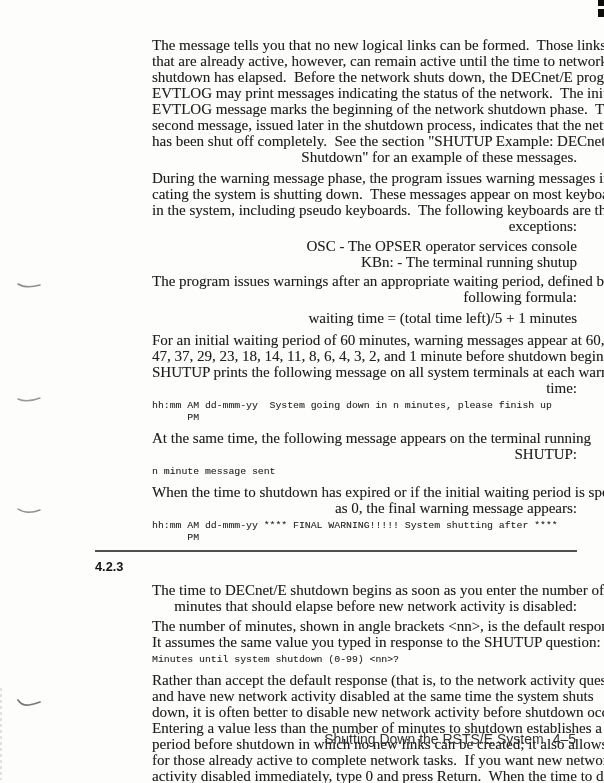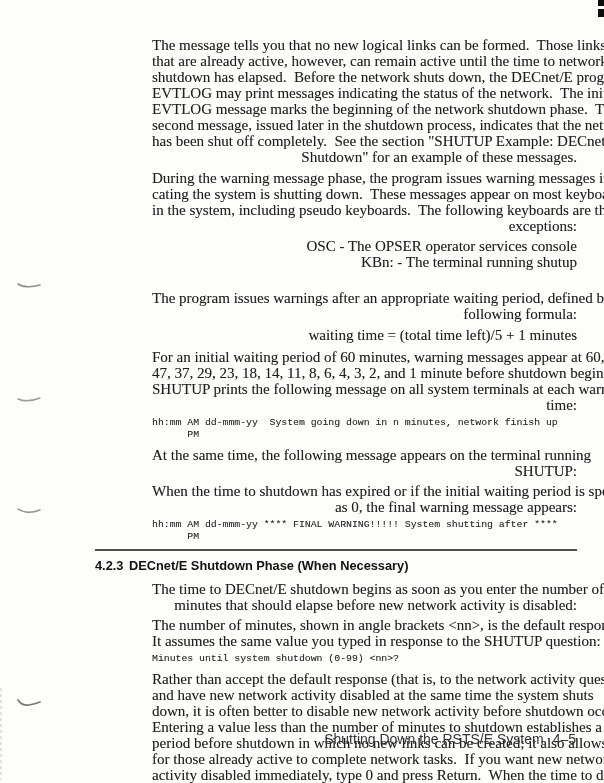--- a/index.html
+++ b/index.html
@@ -10,21 +10,21 @@
   }
   .content { position:absolute; left:95px; top:37px; width:482px; }
   p, pre, h2 { margin:0; padding:0; }
   .para {
     font-size:15px; line-height:16px; white-space:pre;
     margin:0 0 5px 57px; color:#1e1e1e;
     text-shadow:0.2px 0.2px 0.3px rgba(30,30,30,0.35);
     text-align:right;
   }
   .para.tight { margin-bottom:4px; }
-  .list { margin-bottom:20px; }
+  .list { margin-bottom:3px; }
   .formula { margin-bottom:6px; }
   .code {
     font-family:"Liberation Mono", monospace; font-size:9.8px; line-height:12px;
     white-space:pre; margin:2px 0 6px 57px; color:#262626;
     text-shadow:0.2px 0.2px 0.3px rgba(30,30,30,0.3);
   }
   .rule { height:0; border-top:2px solid #4f4f4f; margin:6px 0 0 0; width:482px; }
   .heading {
     display:flex; margin:7px 0 8px 0;
     font-family:"Liberation Sans", sans-serif; font-weight:bold;
@@ -86,33 +86,33 @@
 exceptions:</p>
     <p class="para list">OSC - The OPSER operator services console
 KBn: - The terminal running shutup</p>
     <p class="para">The program issues warnings after an appropriate waiting period, defined by the
 following formula:</p>
     <p class="para formula">waiting time = (total time left)/5 + 1 minutes</p>
     <p class="para tight">For an initial waiting period of 60 minutes, warning messages appear at 60,
 47, 37, 29, 23, 18, 14, 11, 8, 6, 4, 3, 2, and 1 minute before shutdown begins.
 SHUTUP prints the following message on all system terminals at each warning
 time:</p>
-    <pre class="code">hh:mm AM dd-mmm-yy  System going down in n minutes, network finish up
+    <pre class="code">hh:mm AM dd-mmm-yy  System going down in n minutes, please finish up
       PM</pre>
     <p class="para tight">At the same time, the following message appears on the terminal running
 SHUTUP:</p>
+    <pre class="code">n minute message sent</pre>
     <p class="para tight">When the time to shutdown has expired or if the initial waiting period is specified
 as 0, the final warning message appears:</p>
     <pre class="code">hh:mm AM dd-mmm-yy **** FINAL WARNING!!!!! System shutting after ****
       PM</pre>
 
     <div class="rule"></div>
     <h2 class="heading">
       <span class="num">4.2.3</span>
-      <span>DECnet/E Shutdown Phase (When Necessary)</span>
     </h2>
 
     <p class="para tight">The time to DECnet/E shutdown begins as soon as you enter the number of
 minutes that should elapse before new network activity is disabled:</p>
     <p class="para tight">The number of minutes, shown in angle brackets &lt;nn&gt;, is the default response.
 It assumes the same value you typed in response to the SHUTUP question:</p>
     <pre class="code">Minutes until system shutdown (0-99) &lt;nn&gt;?</pre>
     <p class="para">Rather than accept the default response (that is, to the network activity question)
 and have new network activity disabled at the same time the system shuts
 down, it is often better to disable new network activity before shutdown occurs.

